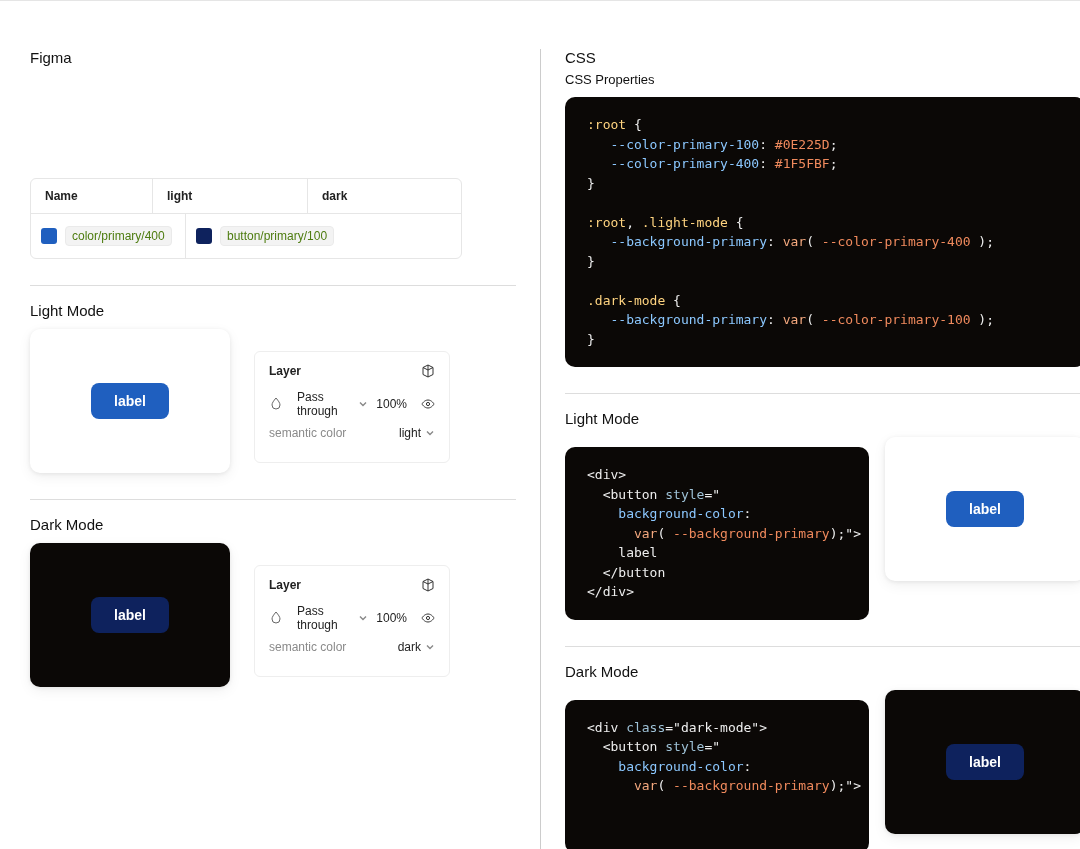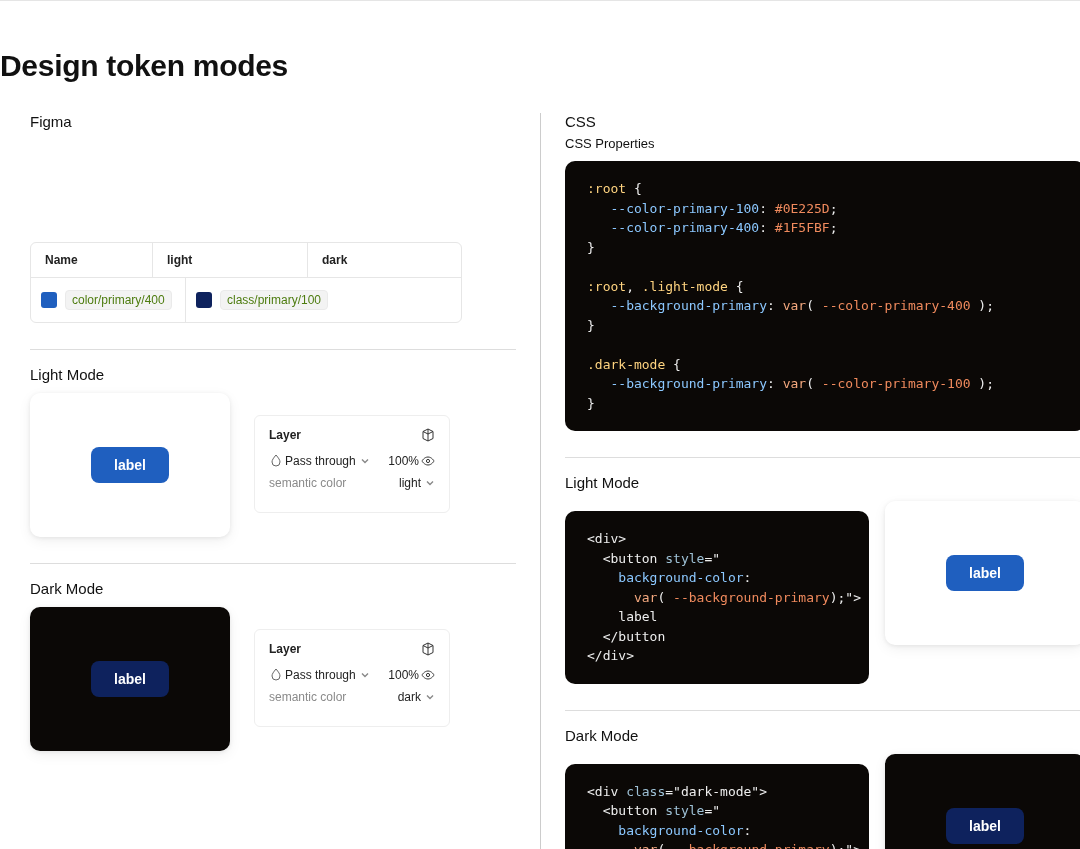--- a/index.html
+++ b/index.html
@@ -164,21 +164,21 @@
   .panel-row {
     display: flex;
     align-items: center;
     justify-content: space-between;
     margin: 8px 0;
     gap: 8px;
   }
   .panel-left {
     display: flex;
     align-items: center;
-    gap: 2px;
+    gap: 14px;
     justify-content: flex-end;
   }
   .muted { color: #8a8a8a; }
   .drop {
     display: inline-flex;
     align-items: center;
     gap: 4px;
     font-size: 12px;
   }
   .chev {
@@ -197,21 +197,20 @@
     gap: 16px;
     align-items: stretch;
   }
   .css-row .card { margin-top: 0; }
   .mt10 { margin-top: 10px; }
 </style>
 </head>
 <body>
 
 <div class="page">
-  <h1 class="page-title">Design token modes</h1>
 
   <div class="cols">
 
     <div class="col col-left">
       <div class="sec-label">Figma</div>
 
       <div class="spacer-100"></div>
 
       <div class="var-table">
         <div class="var-row var-head">
@@ -219,21 +218,21 @@
           <div class="var-cell vc2">light</div>
           <div class="var-cell vc3">dark</div>
         </div>
         <div class="var-row var-body">
           <div class="var-cell vc2">
             <span class="swatch" style="background:#1F5FBF"></span>
             <span class="chip">color/primary/400</span>
           </div>
           <div class="var-cell vc3">
             <span class="swatch" style="background:#0E225D"></span>
-            <span class="chip">class/primary/100</span>
+            <span class="chip">button/primary/100</span>
           </div>
         </div>
       </div>
 
       <hr class="hr">
 
       <div class="sec-label">Light Mode</div>
       <div class="preview-row mt10">
         <div class="card card-light">
           <span class="btn btn-light">label</span>

